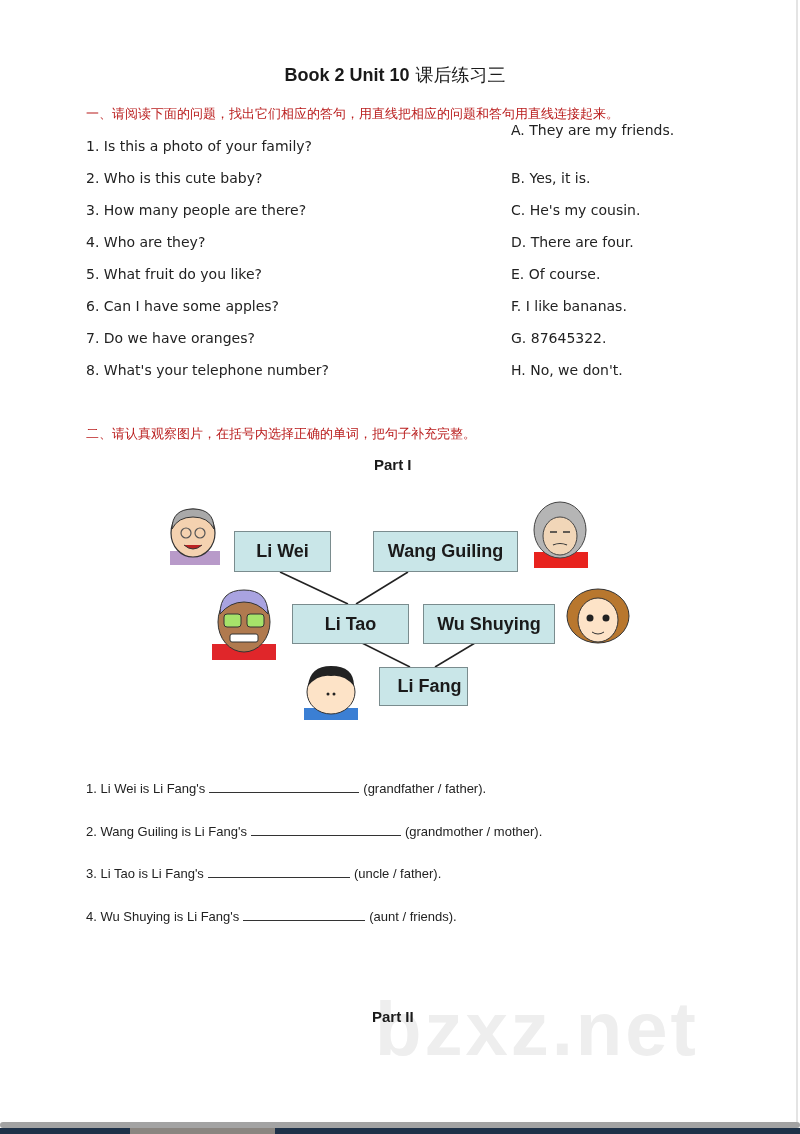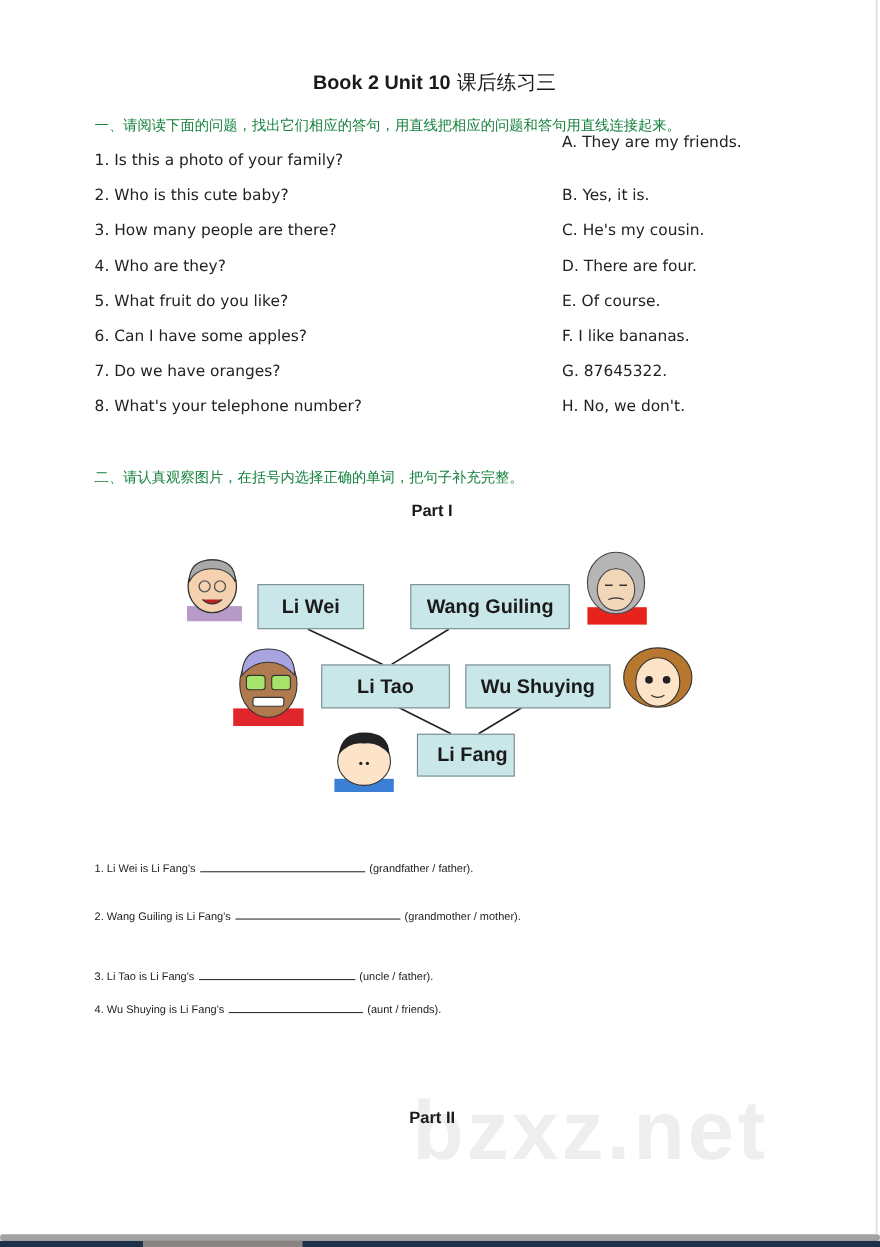--- a/index.html
+++ b/index.html
@@ -3,28 +3,28 @@
 <meta charset="utf-8">
 <style>
   html, body { margin: 0; padding: 0; }
   body {
     width: 800px; height: 1134px; position: relative; overflow: hidden;
     background: #ffffff; font-family: "Liberation Sans", "DejaVu Sans", sans-serif; color: #1a1a1a;
   }
   .page { position: absolute; left: 0; top: 0; width: 796px; height: 1122px; background: #fff; border-right: 2px solid #e4e4e4; }
   .title { position: absolute; top: 63px; left: 0; width: 790px; text-align: center; font-size: 18px; font-weight: bold; }
   .title .cn { font-weight: normal; margin-left: 6px; }
-  .instr { position: absolute; left: 86px; font-size: 13px; font-family: "DejaVu Sans", sans-serif; color: #15803d; }
+  .instr { position: absolute; left: 86px; font-size: 13px; font-family: "DejaVu Sans", sans-serif; color: #b91c1c; }
   .q { position: absolute; left: 86px; font-size: 14px; font-family: "DejaVu Sans", sans-serif; color: #222; }
   .a { position: absolute; left: 511px; font-size: 14px; font-family: "DejaVu Sans", sans-serif; color: #222; }
   .part { position: absolute; font-size: 15px; font-weight: bold; }
   .tree { position: absolute; left: 0; top: 0; width: 800px; height: 1134px; pointer-events: none; }
   .box { position: absolute; background: #c9e6e8; border: 1px solid #7a8c8e; font-weight: bold; font-size: 18px; color: #1a1a1a;
          display: flex; align-items: center; justify-content: center; box-sizing: border-box; }
-  .fill { position: absolute; left: 86px; font-size: 10px; color: #222; }
+  .fill { position: absolute; left: 86px; font-size: 13px; color: #222; }
   .blank { display: inline-block; border-bottom: 1px solid #333; height: 14px; vertical-align: baseline; margin: 0 4px; }
   .watermark { position: absolute; left: 375px; top: 985px; font-size: 76px; font-weight: bold; color: #eeeeee; letter-spacing: 3px; }
   .scrollbar { position: absolute; left: 0; top: 1122px; width: 800px; height: 6px; background: #a3a3a3; border-radius: 3px; }
   .bottom-strip { position: absolute; left: 0; top: 1128px; width: 800px; height: 6px; background: #1e3148; }
   .bottom-strip .photo { position: absolute; left: 130px; top: 0; width: 145px; height: 6px; background: #8a8580; }
 </style>
 </head>
 <body>
 
 <div class="page">
@@ -124,21 +124,21 @@
     </div>
   </div>
 
   <div>
     <div class="fill" style="top:778px;">
       <span>1. Li Wei is Li Fang's</span><span class="blank" style="width:150px;"></span><span>(grandfather / father).</span>
     </div>
     <div class="fill" style="top:821px;">
       <span>2. Wang Guiling is Li Fang's</span><span class="blank" style="width:150px;"></span><span>(grandmother / mother).</span>
     </div>
-    <div class="fill" style="top:863px;margin-top:13px;">
+    <div class="fill" style="top:863px;">
       <span>3. Li Tao is Li Fang's</span><span class="blank" style="width:142px;"></span><span>(uncle / father).</span>
     </div>
     <div class="fill" style="top:906px;">
       <span>4. Wu Shuying is Li Fang's</span><span class="blank" style="width:122px;"></span><span>(aunt / friends).</span>
     </div>
   </div>
 
   <div class="watermark">bzxz.net</div>
 
   <div class="part" style="top:1008px; left:372px;">Part II</div>

